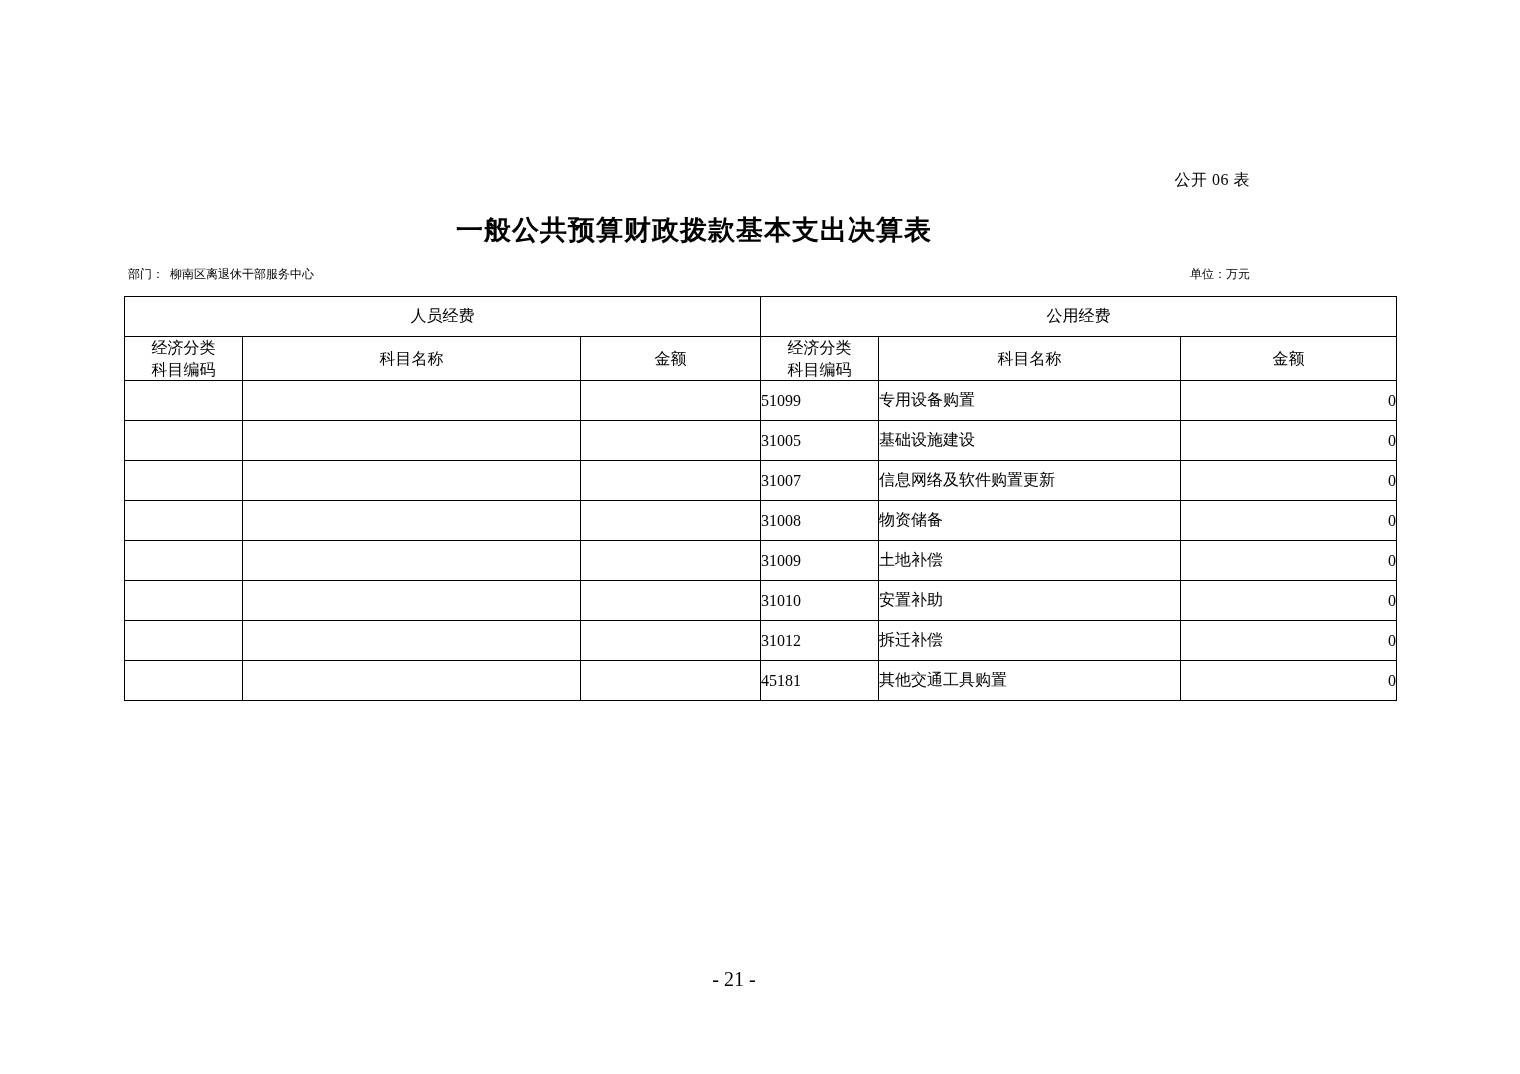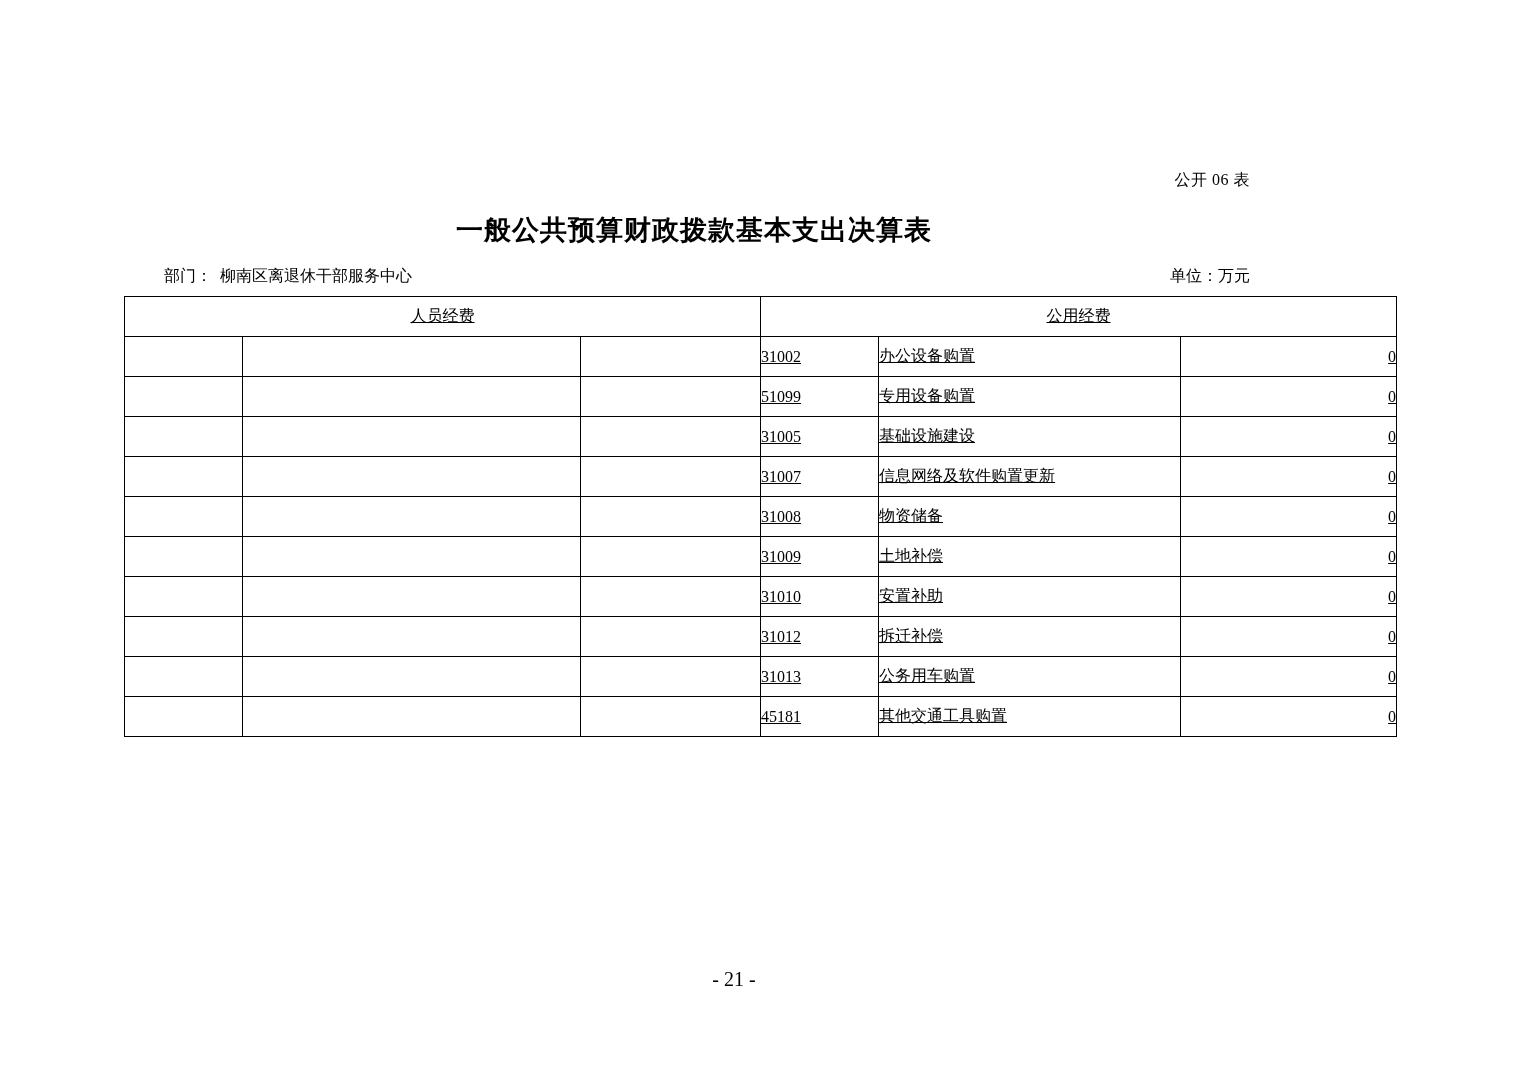--- a/index.html
+++ b/index.html
@@ -33,43 +33,41 @@
     font-weight: bold;
     letter-spacing: 1px;
     padding-left: 8px;
   }
   .meta-row {
     position: absolute;
     top: 266px;
     left: 128px;
     right: 122px;
     height: 22px;
-    font-size: 16px;
-    margin-left: 36px;
+    font-size: 12px;
   }
   .meta-left {
     position: absolute;
     left: 0;
     top: 0;
     white-space: pre;
   }
   .meta-right {
     position: absolute;
     right: 0;
     top: 0;
     white-space: pre;
   }
   table.budget {
     position: absolute;
     top: 296px;
     left: 124px;
     width: 1272px;
     border-collapse: collapse;
     table-layout: fixed;
-    text-decoration: underline;
   }
   table.budget td {
     border: 1px solid #000000;
     font-size: 16px;
     padding: 0;
     height: 39px;
     vertical-align: middle;
   }
   .group-head {
     text-align: center;
@@ -129,29 +127,35 @@
       <col style="width:180px">
       <col style="width:118px">
       <col style="width:302px">
       <col style="width:216px">
     </colgroup>
     <tbody>
       <tr>
         <td class="group-head" colspan="3">人员经费</td>
         <td class="group-head" colspan="3">公用经费</td>
       </tr>
-
-      <tr>
-        <td class="cell-empty"></td>
-        <td class="cell-empty"></td>
-        <td class="cell-empty"></td>
-        <td class="cell-code">31002</td>
-        <td class="cell-name">办公设备购置</td>
-        <td class="cell-amount">0</td>
-      </tr>
+      <tr>
+        <td class="col-head">
+          <span>经济分类</span>
+          <span>科目编码</span>
+        </td>
+        <td class="col-head">科目名称</td>
+        <td class="col-head">金额</td>
+        <td class="col-head">
+          <span>经济分类</span>
+          <span>科目编码</span>
+        </td>
+        <td class="col-head">科目名称</td>
+        <td class="col-head">金额</td>
+      </tr>
+
       <tr>
         <td class="cell-empty"></td>
         <td class="cell-empty"></td>
         <td class="cell-empty"></td>
         <td class="cell-code">51099</td>
         <td class="cell-name">专用设备购置</td>
         <td class="cell-amount">0</td>
       </tr>
       <tr>
         <td class="cell-empty"></td>
@@ -198,28 +202,20 @@
         <td class="cell-empty"></td>
         <td class="cell-empty"></td>
         <td class="cell-code">31012</td>
         <td class="cell-name">拆迁补偿</td>
         <td class="cell-amount">0</td>
       </tr>
       <tr>
         <td class="cell-empty"></td>
         <td class="cell-empty"></td>
         <td class="cell-empty"></td>
-        <td class="cell-code">31013</td>
-        <td class="cell-name">公务用车购置</td>
-        <td class="cell-amount">0</td>
-      </tr>
-      <tr>
-        <td class="cell-empty"></td>
-        <td class="cell-empty"></td>
-        <td class="cell-empty"></td>
         <td class="cell-code">45181</td>
         <td class="cell-name">其他交通工具购置</td>
         <td class="cell-amount">0</td>
       </tr>
     </tbody>
   </table>
 
   <div class="page-number">- 21 -</div>
 
 </div>

